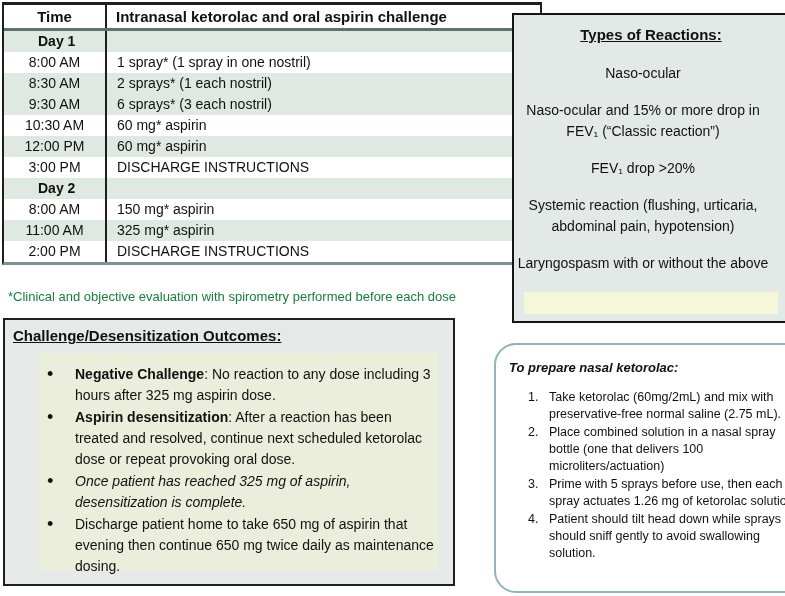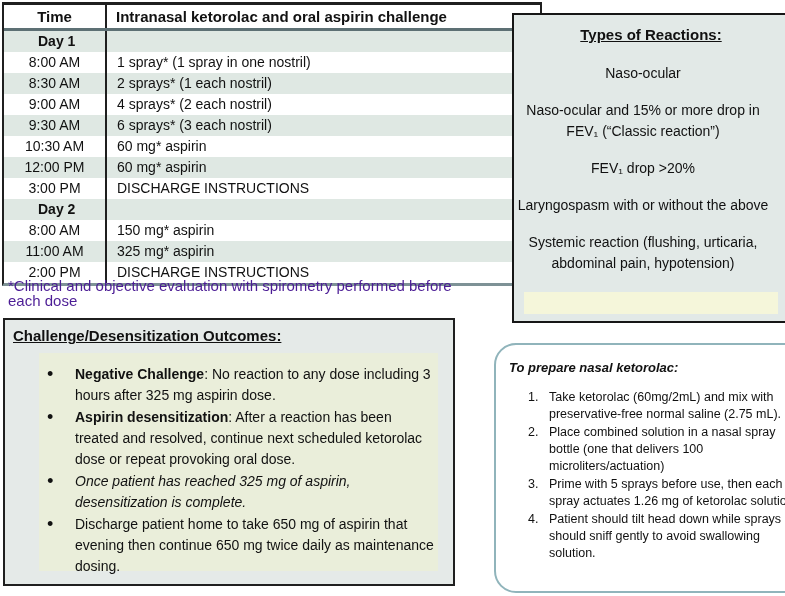--- a/index.html
+++ b/index.html
@@ -25,22 +25,22 @@
   .t-head .hcell.chal { padding-left:9px; border-left:2px solid #1f1f1f; }
   .t-row { display:grid; grid-template-columns:101px 1fr; height:21px; }
   .t-row.shaded { background:var(--row-shade,#dfe8e3); }
   .t-cell { font-size:14px; line-height:21px; white-space:nowrap; overflow:hidden; }
   .t-cell.time { text-align:center; }
   .t-cell.chal { padding-left:10px; border-left:2px solid #1f1f1f; }
   .t-row.dayrow .t-cell.time { text-align:left; padding-left:6px; font-weight:bold;margin-left:28px; }
 
   
   .footnote {
-    position:absolute; left:8px; top:278px; width:468px;
-    font-size:15px; line-height:15px; color:#4c1d95;
+    position:absolute; left:8px; top:289px; width:468px;
+    font-size:13px; line-height:15px; color:#15803d;
   }
 
   
   .reactions-box {
     position:absolute; left:512px; top:13px; width:278px; height:310px;
     border:2px solid #161616; background:var(--box-bg,#e2e9e7);
     text-align:center;
   }
   .reactions-title {
     margin-top:9px; font-size:15px; font-weight:bold; text-decoration:underline;
@@ -112,24 +112,20 @@
           <div class="t-cell chal"></div>
         </div>
         <div class="t-row">
           <div class="t-cell time">8:00 AM</div>
           <div class="t-cell chal">1 spray* (1 spray in one nostril)</div>
         </div>
         <div class="t-row shaded">
           <div class="t-cell time">8:30 AM</div>
           <div class="t-cell chal">2 sprays* (1 each nostril)</div>
         </div>
-        <div class="t-row">
-          <div class="t-cell time">9:00 AM</div>
-          <div class="t-cell chal">4 sprays* (2 each nostril)</div>
-        </div>
         <div class="t-row shaded">
           <div class="t-cell time">9:30 AM</div>
           <div class="t-cell chal">6 sprays* (3 each nostril)</div>
         </div>
         <div class="t-row">
           <div class="t-cell time">10:30 AM</div>
           <div class="t-cell chal">60 mg* aspirin</div>
         </div>
         <div class="t-row shaded">
           <div class="t-cell time">12:00 PM</div>
@@ -159,22 +155,22 @@
   </div>
 
   <div class="footnote">*Clinical and objective evaluation with spirometry performed before each dose</div>
 
   <div class="reactions-box">
     <div class="reactions-title">Types of Reactions:</div>
     <div id="reaction-items">
         <div class="reaction-item">Naso-ocular</div>
         <div class="reaction-item">Naso-ocular and 15% or more drop in FEV₁ (“Classic reaction”)</div>
         <div class="reaction-item">FEV₁ drop &gt;20%</div>
+        <div class="reaction-item">Systemic reaction (flushing, urticaria, abdominal pain, hypotension)</div>
         <div class="reaction-item">Laryngospasm with or without the above</div>
-        <div class="reaction-item">Systemic reaction (flushing, urticaria, abdominal pain, hypotension)</div>
       </div>
     <div class="reactions-highlight"></div>
   </div>
 
   <div class="outcomes-box">
     <div class="outcomes-title">Challenge/Desensitization Outcomes:</div>
     <div class="outcomes-inner">
       <ul class="outcomes-list" id="outcomes-list">
           <li><span class="lead">Negative Challenge</span>: No reaction to any dose including 3 hours  after 325 mg aspirin dose.</li>
           <li><span class="lead">Aspirin desensitization</span>: After a reaction has been treated and resolved, continue next scheduled ketorolac dose or repeat  provoking oral dose.</li>

